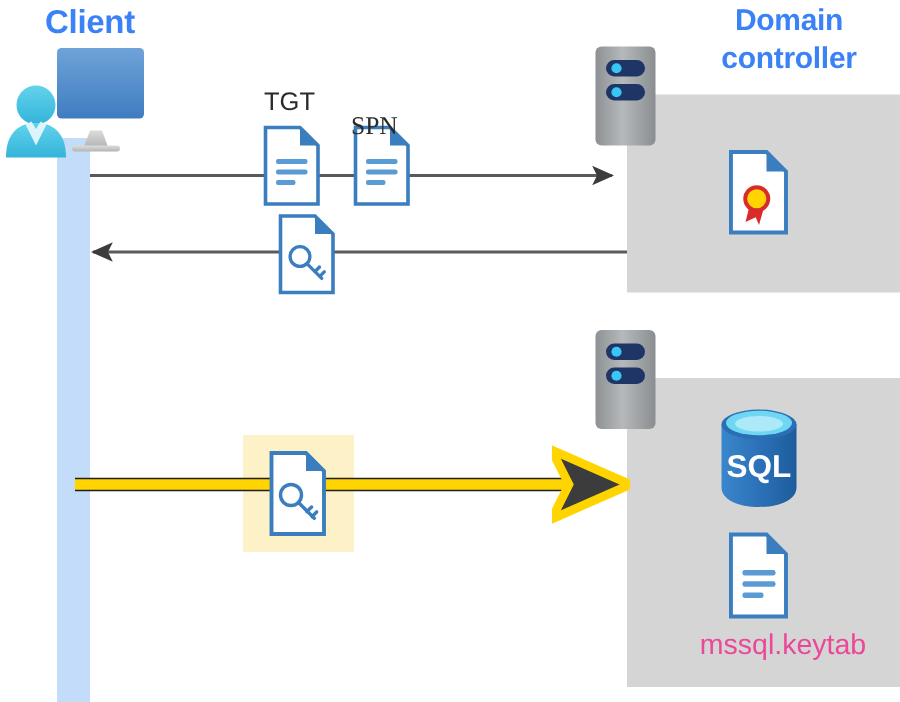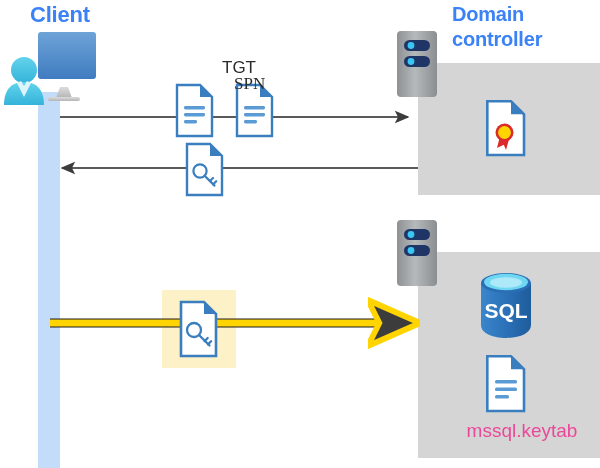--- a/index.html
+++ b/index.html
@@ -42,40 +42,41 @@
     left: 30px;
     top: 2px;
     font-size: 22px;
   }
   .dc-title {
     left: 452px;
     top: 2px;
     font-size: 20px;
     line-height: 25px;
     width: 148px;
+    text-align: center;
   }
   .linux-title {
     left: 452px;
     top: 224px;
     font-size: 20px;
   }
 
   
   .panel {
     background: #d5d5d5;
   }
   .panel-dc  { left: 418px; top: 63px;  width: 182px; height: 132px; }
   .panel-lin { left: 418px; top: 252px; width: 182px; height: 206px; }
 
   
   .arrow-label {
     font-size: 17px;
     color: #2b2b2b;
   }
-  .label-tgt { left: 176px; top: 58px; margin-left: 46px; }
+  .label-tgt { left: 176px; top: 58px; }
   .label-spn { left: 234px; top: 74px; font-family: Liberation Serif, serif; }
 
   .keytab-label {
     left: 418px;
     top: 420px;
     width: 208px;
     text-align: center;
     font-size: 19px;
     color: #ec4899;
   }

